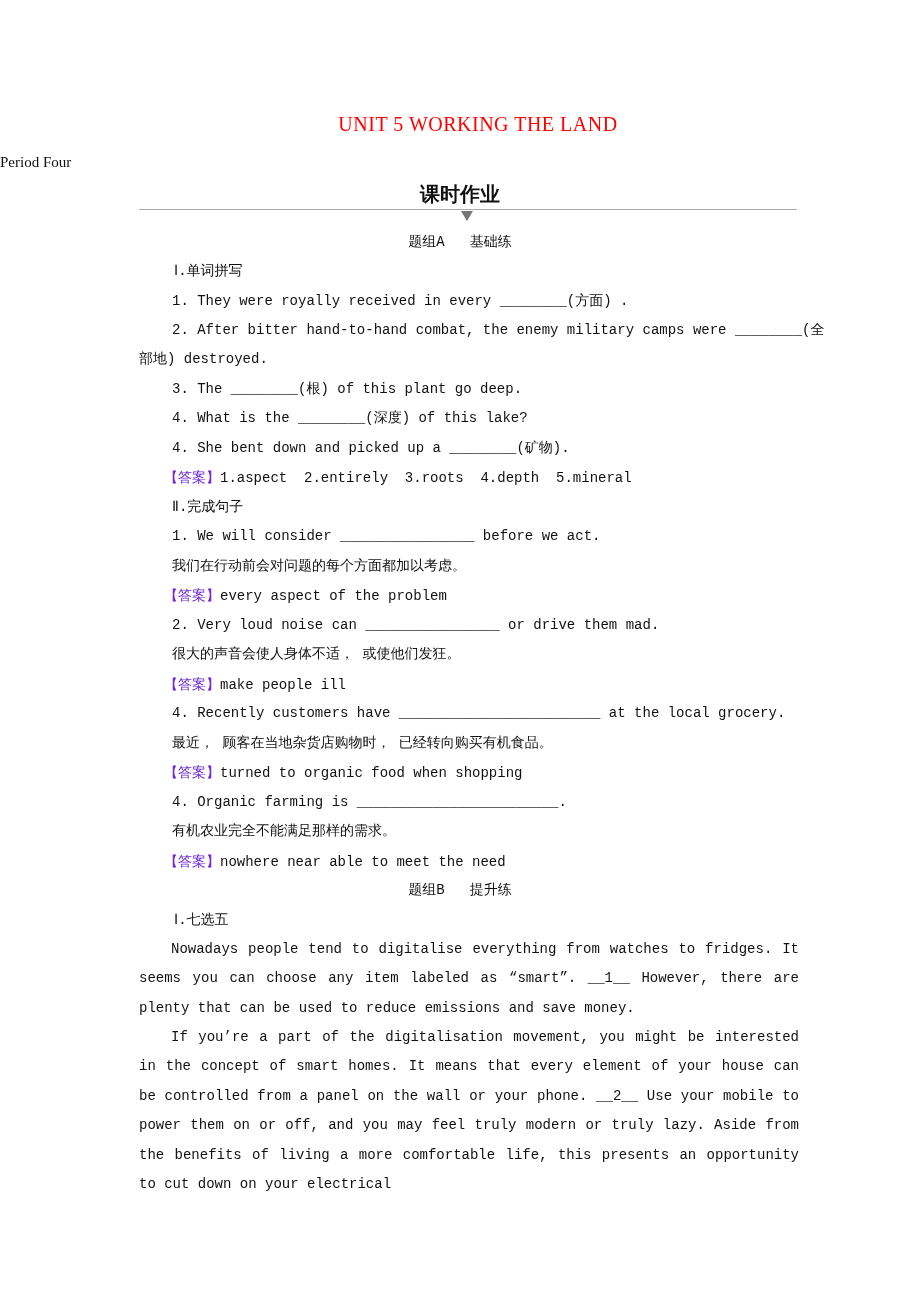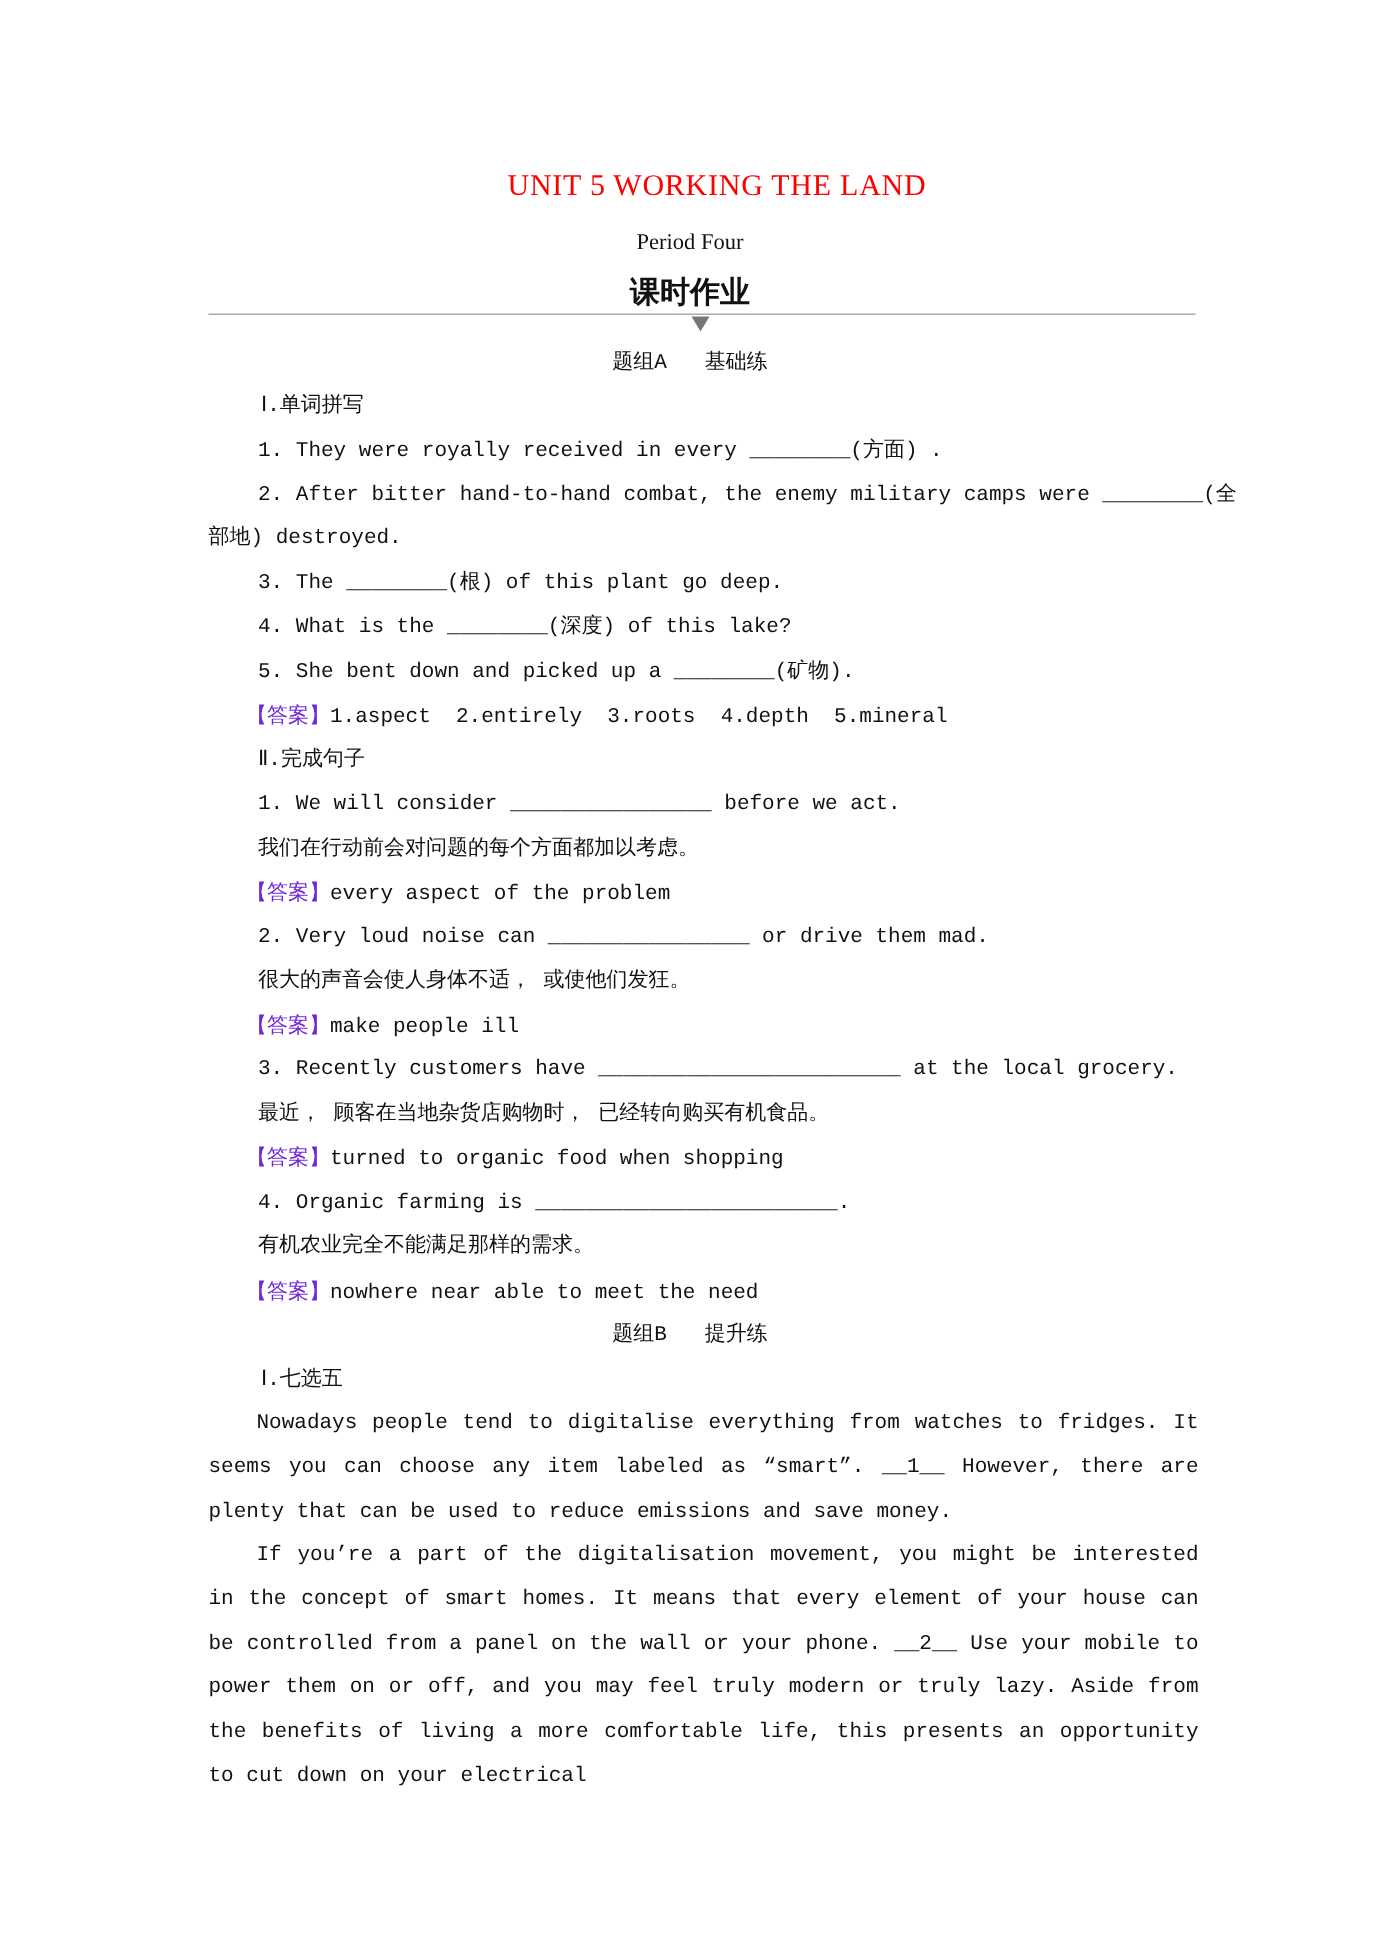--- a/index.html
+++ b/index.html
@@ -7,21 +7,21 @@
     width: 920px; height: 1302px; position: relative; overflow: hidden;
     font-family: "Liberation Mono", "DejaVu Sans Mono", monospace;
     color: #111; font-size: 14px;
   }
   .page { position: absolute; left: 0; top: 0; width: 920px; height: 1302px; }
   .unit-title {
     position: absolute; top: 113px; left: 0; width: 920px; text-align: center;
     color: #ff0000; font-family: "Liberation Serif", serif; font-size: 20px; letter-spacing: 0.5px; padding-left: 18px;
   }
   .period {
-    position: absolute; top: 154px; left: 0; width: 920px; text-align: center;
+    position: absolute; top: 154px; left: 0; width: 920px; text-align: left;
     font-family: "Liberation Serif", serif; font-size: 15px;
   }
   .homework {
     position: absolute; top: 181px; left: 0; width: 920px; text-align: center;
     font-family: "DejaVu Sans", sans-serif; font-size: 20px; font-weight: bold; color: #111;
   }
   .divider { position: absolute; top: 209px; left: 139px; width: 658px; height: 1px; background: #a8a8b8; }
   .tri {
     position: absolute; top: 211px; left: 461px; width: 0; height: 0;
     border-left: 6px solid transparent; border-right: 6px solid transparent; border-top: 10px solid #777;
@@ -42,34 +42,34 @@
   <div class="divider"></div>
   <div class="tri"></div>
 
   <div class="line center" style="top:232px">题组A   基础练</div>
   <div class="line" style="top:261px;left:174px">Ⅰ.单词拼写</div>
   <div class="line" style="top:291px;left:172px">1. They were royally received in every ________(方面) .</div>
   <div class="line" style="top:320px;left:172px">2. After bitter hand-to-hand combat, the enemy military camps were ________(全</div>
   <div class="line" style="top:349px;left:139px">部地) destroyed.</div>
   <div class="line" style="top:379px;left:172px">3. The ________(根) of this plant go deep.</div>
   <div class="line" style="top:408px;left:172px">4. What is the ________(深度) of this lake?</div>
-  <div class="line" style="top:438px;left:172px">5. She bent down and picked up a ________(矿物).</div>
+  <div class="line" style="top:438px;left:172px">4. She bent down and picked up a ________(矿物).</div>
   <div class="line" style="top:467px;left:164px"><span class="ans-tag">【答案】</span><span>1.aspect  2.entirely  3.roots  4.depth  5.mineral</span></div>
 
   <div class="line" style="top:497px;left:172px">Ⅱ.完成句子</div>
 
   <div class="line" style="top:526px;left:172px">1. We will consider ________________ before we act.</div>
   <div class="line" style="top:585px;left:164px"><span class="ans-tag">【答案】</span><span>every aspect of the problem</span></div>
   <div class="line" style="top:556px;left:172px">我们在行动前会对问题的每个方面都加以考虑。</div>
 
   <div class="line" style="top:615px;left:172px">2. Very loud noise can ________________ or drive them mad.</div>
   <div class="line" style="top:644px;left:172px">很大的声音会使人身体不适， 或使他们发狂。</div>
   <div class="line" style="top:674px;left:164px"><span class="ans-tag">【答案】</span><span>make people ill</span></div>
 
-  <div class="line" style="top:703px;left:172px">3. Recently customers have ________________________ at the local grocery.</div>
+  <div class="line" style="top:703px;left:172px">4. Recently customers have ________________________ at the local grocery.</div>
   <div class="line" style="top:733px;left:172px">最近， 顾客在当地杂货店购物时， 已经转向购买有机食品。</div>
   <div class="line" style="top:762px;left:164px"><span class="ans-tag">【答案】</span><span>turned to organic food when shopping</span></div>
 
   <div class="line" style="top:792px;left:172px">4. Organic farming is ________________________.</div>
   <div class="line" style="top:821px;left:172px">有机农业完全不能满足那样的需求。</div>
   <div class="line" style="top:851px;left:164px"><span class="ans-tag">【答案】</span><span>nowhere near able to meet the need</span></div>
 
   <div class="line center" style="top:880px">题组B   提升练</div>
   <div class="line" style="top:910px;left:174px">Ⅰ.七选五</div>
 

